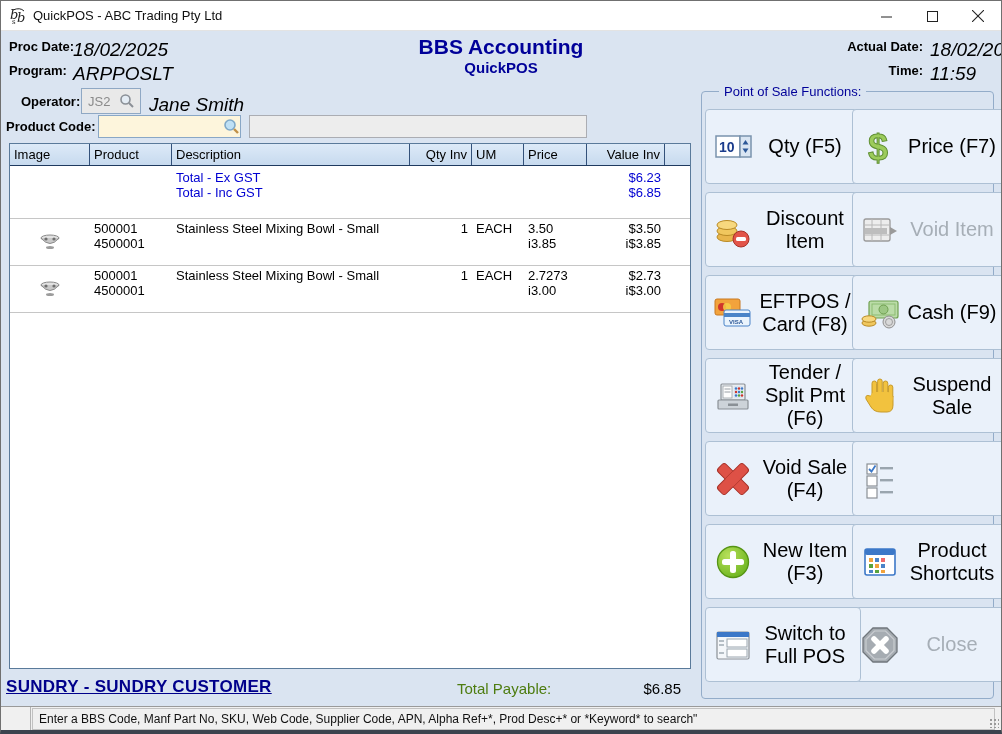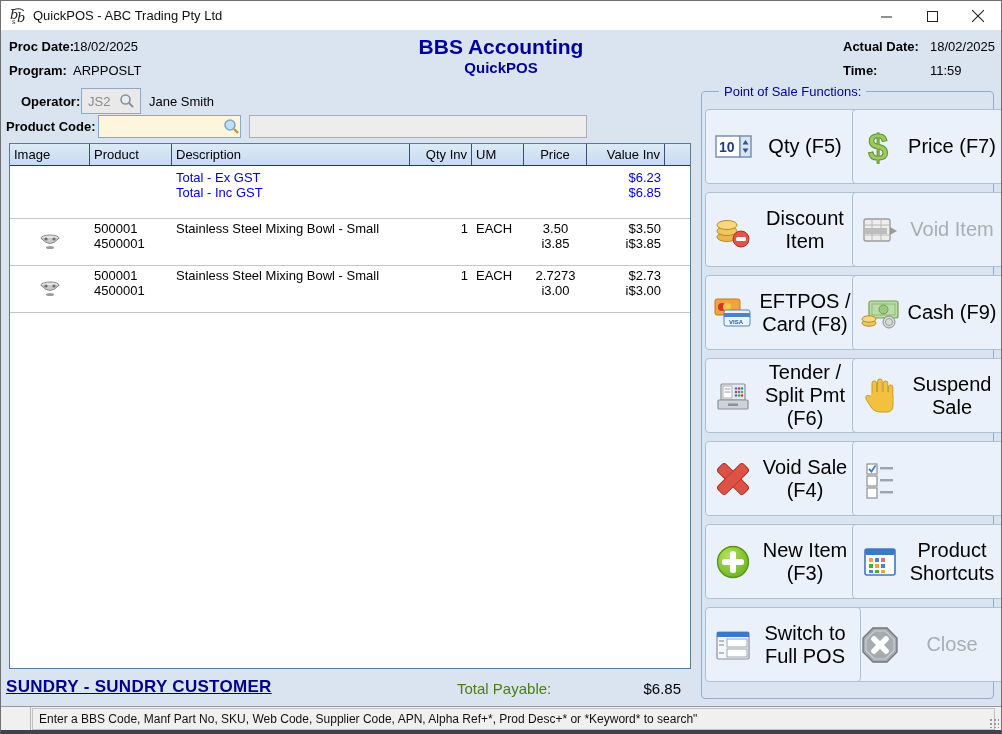--- a/index.html
+++ b/index.html
@@ -9,37 +9,37 @@
     border:1px solid #707070; border-bottom:4px solid #3B434E; overflow:hidden;
   }
   
   .titlebar { position:absolute; left:0; top:0; width:100%; height:30px; background:#FFFFFF; border-bottom:1px solid #E3E3E3; }
   .titlebar-logo { position:absolute; left:8px; top:5px; width:20px; height:20px; }
   .titlebar-title { position:absolute; left:32px; top:7px; font-size:13px; color:#111; }
   .win-btn { position:absolute; top:0; width:46px; height:30px; display:flex; align-items:center; justify-content:center; }
   .win-btn.min { right:92px; } .win-btn.max { right:46px; } .win-btn.close { right:0; }
   
   .lbl { font-weight:bold; font-size:13px; color:#000; }
-  .val { font-size:13px; color:#000; }
+  .val { font-size:19px; color:#000;font-style:italic; }
   .hdr-abs { position:absolute; white-space:nowrap; }
   .app-title { position:absolute; left:0; right:0; top:34px; text-align:center; font-size:21px; font-weight:bold; color:#000099; }
   .app-subtitle { position:absolute; left:0; right:0; top:58px; text-align:center; font-size:15px; font-weight:bold; color:#000099; }
-  .right-label { position:absolute; width:80px; font-weight:bold; font-size:13px; }
+  .right-label { position:absolute; text-align:right; width:80px; font-weight:bold; font-size:13px; }
   
   .operator-input { position:absolute; left:80px; top:87px; width:60px; height:26px; background:#E9E9E9; border:1px solid #8FA8C4; color:#8a8a8a; font-size:13px; padding:2px 18px 2px 6px; }
   .op-mag { position:absolute; left:118px; top:92px; }
   .pc-input { position:absolute; left:97px; top:114px; width:143px; height:23px; background:#FDF5DC; border:1px solid #89A7C6; font-size:13px; padding:2px 20px 2px 4px; }
   .pc-mag { position:absolute; left:222px; top:117px; }
   .pc-secondary { position:absolute; left:248px; top:114px; width:338px; height:23px; background:#EDEDED; border:1px solid #ABADB3; font-size:13px; padding:2px 4px; color:#222; }
   
   .sale-table { position:absolute; left:8px; top:142px; width:682px; height:526px; background:#FFFFFF; border:1px solid #5A7A9A; }
   .t-header { display:flex; height:22px; background:linear-gradient(#DDEAF8,#C7DAEE); border-bottom:1px solid #1F3A5F; font-size:13px; }
   .t-header > div { padding:3px 4px; border-right:1px solid #33517A; overflow:hidden; white-space:nowrap; }
   .col-image{width:80px;} .col-product{width:82px;} .col-desc{width:238px;}
-  .col-qty{width:62px; text-align:right;} .col-um{width:52px;} .col-price{width:63px; text-align:center;}
+  .col-qty{width:62px; text-align:right;} .col-um{width:52px;} .col-price{width:63px; text-align:left;}
   .col-value{width:78px; text-align:right;} .col-gutter{flex:1; border-right:none !important;}
   .t-row { display:flex; font-size:13px; line-height:15px; }
   .t-row > div { padding:2px 4px; }
   .totals-row { padding-top:2px; min-height:52px; }
   .totals-row .blue { color:#0000D2; }
   .item-row { border-top:1px solid #C6C6C6; min-height:47px; }
   .bowl-wrap { display:flex; align-items:center; justify-content:center; width:80px; }
   
   .customer-link { position:absolute; left:5px; top:676px; font-size:17px; font-weight:bold; color:#00008B; text-decoration:underline; letter-spacing:0.3px; }
   .total-payable-label { position:absolute; left:456px; top:679px; font-size:15px; color:#4d7c0f; }

